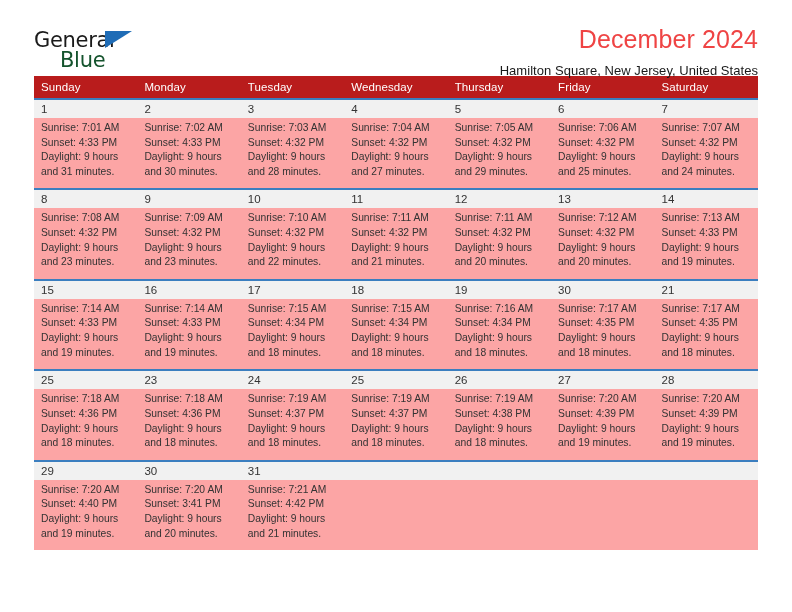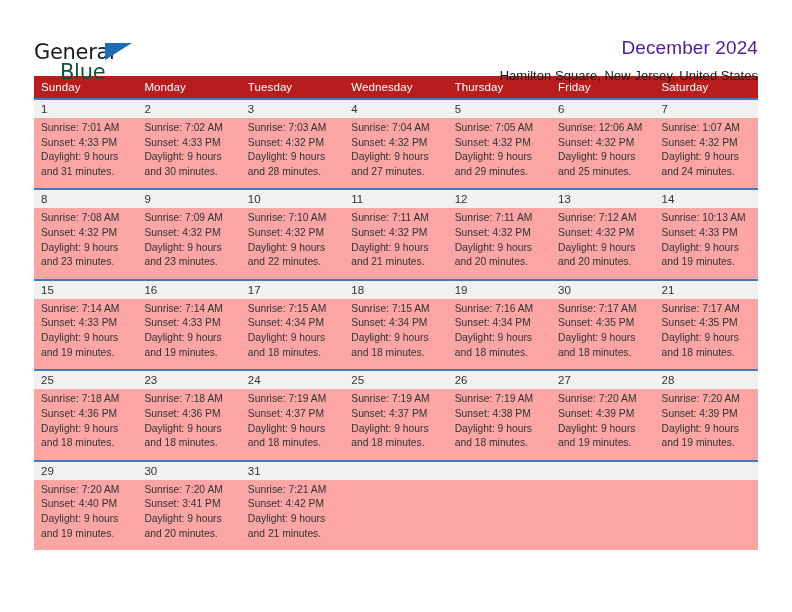--- a/index.html
+++ b/index.html
@@ -20,21 +20,21 @@
     height: 612px;
     box-sizing: border-box;
     padding: 0 34px;
   }
 
   
   .header {
     display: flex;
     align-items: flex-start;
     justify-content: space-between;
-    padding-top: 38px;
+    padding-top: 26px;
     height: 76px;
     box-sizing: border-box;
   }
   .logo {
     position: relative;
     width: 110px;
     height: 48px;
     flex: 0 0 auto;
   }
   .logo-general {
@@ -64,23 +64,23 @@
     letter-spacing: -0.3px;
     color: #14532d;
     font-family: "DejaVu Sans", sans-serif;
     font-weight: 400;
   }
   .titles {
     text-align: right;
     flex: 1 1 auto;
   }
   .cal-title {
-    font-size: 19px;
+    font-size: 25px;
     font-weight: 400;
-    color: #4c1d95;
+    color: #ef4444;
     line-height: 1.06;
     letter-spacing: 0.1px;
   }
   .cal-subtitle {
     font-size: 13px;
     font-weight: 400;
     color: #1a1a1a;
     margin-top: 10px;
     letter-spacing: 0.05px;
   }
@@ -190,27 +190,27 @@
           <div class="info-line">Daylight: 9 hours</div>
           <div class="info-line">and 27 minutes.</div>
         </td>
         <td>
           <div class="info-line">Sunrise: 7:05 AM</div>
           <div class="info-line">Sunset: 4:32 PM</div>
           <div class="info-line">Daylight: 9 hours</div>
           <div class="info-line">and 29 minutes.</div>
         </td>
         <td>
-          <div class="info-line">Sunrise: 12:06 AM</div>
+          <div class="info-line">Sunrise: 7:06 AM</div>
           <div class="info-line">Sunset: 4:32 PM</div>
           <div class="info-line">Daylight: 9 hours</div>
           <div class="info-line">and 25 minutes.</div>
         </td>
         <td>
-          <div class="info-line">Sunrise: 1:07 AM</div>
+          <div class="info-line">Sunrise: 7:07 AM</div>
           <div class="info-line">Sunset: 4:32 PM</div>
           <div class="info-line">Daylight: 9 hours</div>
           <div class="info-line">and 24 minutes.</div>
         </td>
       </tr>
 
       <tr class="week-num">
         <td>8</td>
         <td>9</td>
         <td>10</td>
@@ -250,21 +250,21 @@
           <div class="info-line">Daylight: 9 hours</div>
           <div class="info-line">and 20 minutes.</div>
         </td>
         <td>
           <div class="info-line">Sunrise: 7:12 AM</div>
           <div class="info-line">Sunset: 4:32 PM</div>
           <div class="info-line">Daylight: 9 hours</div>
           <div class="info-line">and 20 minutes.</div>
         </td>
         <td>
-          <div class="info-line">Sunrise: 10:13 AM</div>
+          <div class="info-line">Sunrise: 7:13 AM</div>
           <div class="info-line">Sunset: 4:33 PM</div>
           <div class="info-line">Daylight: 9 hours</div>
           <div class="info-line">and 19 minutes.</div>
         </td>
       </tr>
 
       <tr class="week-num">
         <td>15</td>
         <td>16</td>
         <td>17</td>

